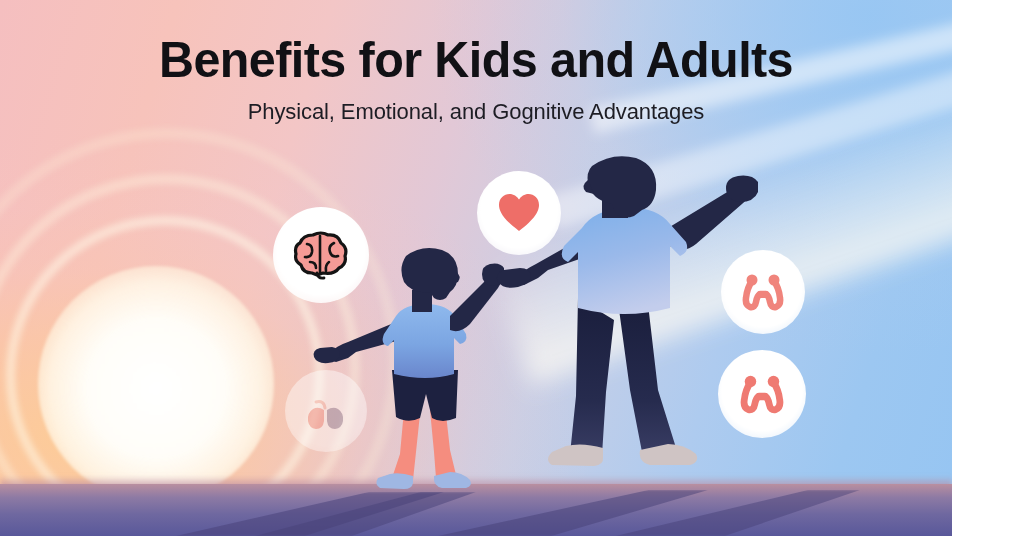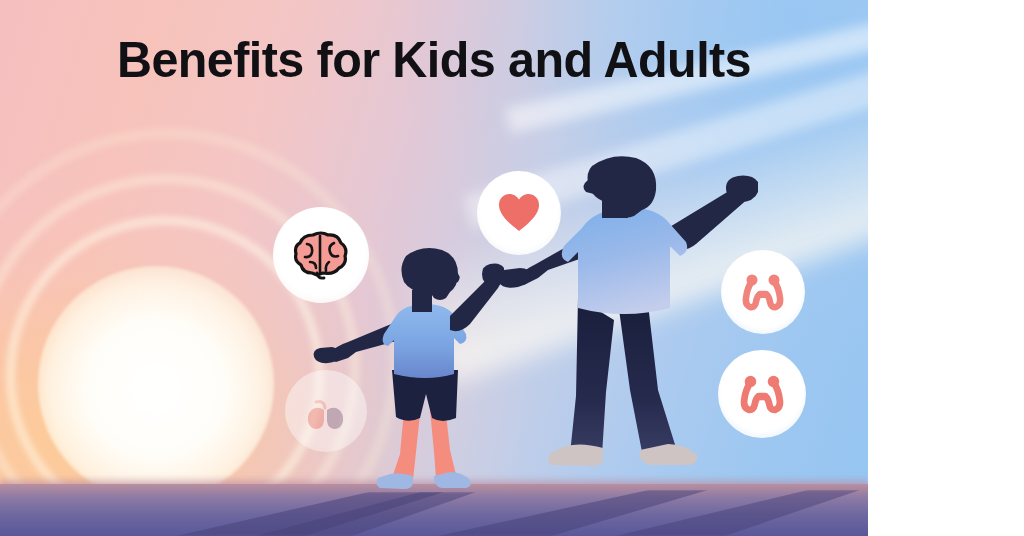--- a/index.html
+++ b/index.html
@@ -7,21 +7,21 @@
     margin: 0;
     padding: 0;
     background: #ffffff;
   }
   body {
     font-family: "Liberation Sans", "DejaVu Sans", sans-serif;
   }
 
   .scene {
     position: relative;
-    width: 868px;
+    width: 952px;
     height: 536px;
     overflow: hidden;
     background: #f6c6c3;
   }
 
   
   .sky {
     position: absolute;
     inset: 0;
     background:
@@ -389,15 +389,16 @@
   <div class="badge lungs">
     <svg width="44" height="42" viewBox="0 0 44 42">
       <path d="M20 4 L20 20 Q14 16 9 19 Q3 23 4 31 Q5 38 12 39 Q19 39 20 31 Z" fill="#f08a80"></path>
       <path d="M23 4 L23 31 Q24 39 31 39 Q38 38 39 31 Q40 23 34 19 Q29 16 23 20 Z" fill="#8b7f99"></path>
       <path d="M12 12 Q20 10 21 18" fill="none" stroke="#f5b0a4" stroke-width="3" stroke-linecap="round"></path>
     </svg>
   </div>
 
   <div class="title-block">
     <h1 class="headline">Benefits for Kids and Adults</h1>
+    <p class="subhead">Physical, Emotional, and Gognitive Advantages</p>
   </div>
 
 </div>
 
 </body></html>

